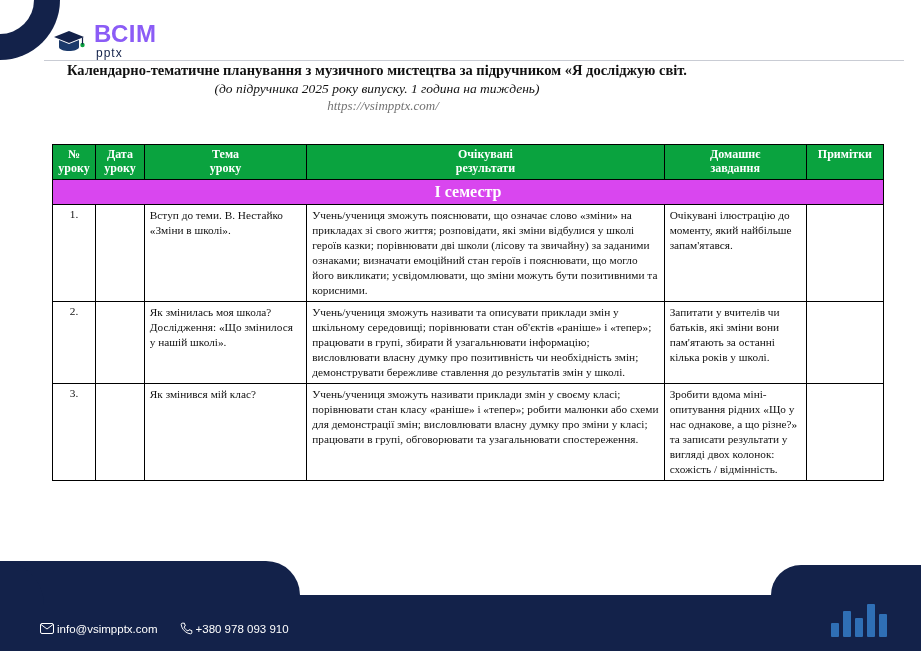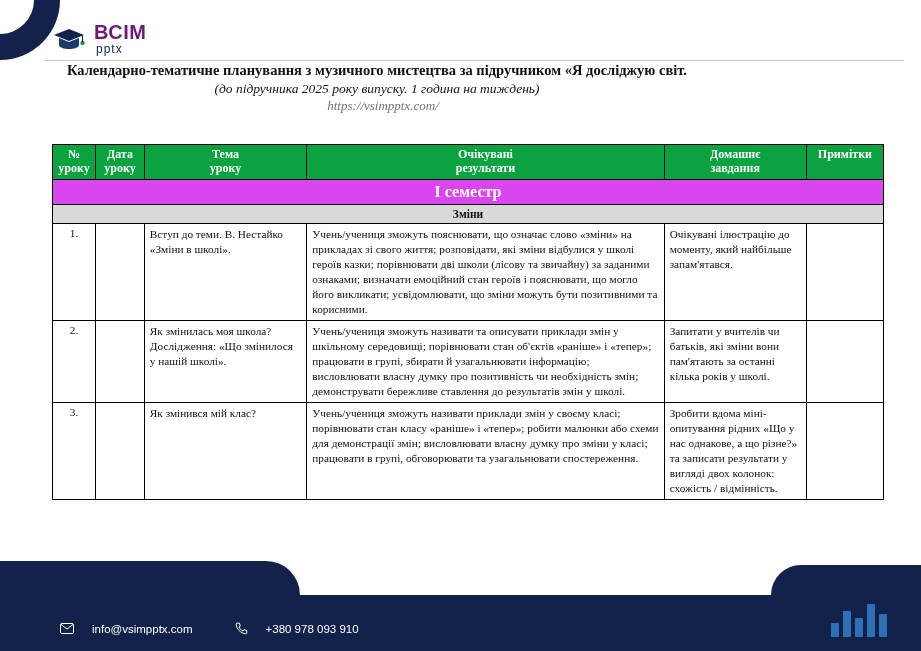--- a/index.html
+++ b/index.html
@@ -55,22 +55,22 @@
     position: absolute;
     left: 52px; top: 22px;
     display: flex; align-items: center; gap: 8px;
   }
   .logo-cap { width: 34px; height: 26px; position: relative; }
   .logo-cap svg { display:block; }
   .logo-text { line-height: 1; }
   .logo-main {
     font-family: "Liberation Sans", sans-serif;
     font-weight: bold;
-    font-size: 20px;
-    color: #701a75;
+    font-size: 24px;
+    color: #8b5cf6;
     letter-spacing: 0.5px;
     text-align: right;
   }
   .logo-sub {
     font-family: Liberation Sans, sans-serif;
     font-size: 12px;
     color: #13224a;
     letter-spacing: 1px;
     margin-top: 1px;
     padding-left: 2px;
@@ -160,21 +160,21 @@
 
   
   .footer-contacts {
     position: absolute;
     left: 40px; bottom: 16px;
     display: flex; align-items: center; gap: 22px;
     color: #ffffff;
     font-family: "Liberation Sans", sans-serif;
     font-size: 11.5px;
   }
-  .fc-item { display: flex; align-items: center; gap: 18px; margin-left: 20px; }
+  .fc-item { display: flex; align-items: center; gap: 3px; }
   .fc-item svg { display:block; }
   .equalizer {
     position: absolute;
     right: 34px; bottom: 14px;
     display: flex; align-items: flex-end; gap: 4px;
     height: 36px;
   }
   .eq-bar { width: 8px; background: #2f6fb5; border-radius: 1px; }
 </style>
 </head>
@@ -230,23 +230,20 @@
           <div>завдання</div>
       </th>
       <th style="width:76px">
         <div>Примітки</div>
       </th>
     </tr>
   </thead>
   <tbody>
     <tr>
       <td class="band-green" colspan="6">І семестр</td>
-    </tr>
-    <tr>
-      <td class="band-grey" colspan="6">Зміни</td>
     </tr>
 
     <tr>
       <td class="num">1.</td>
       <td class="date"></td>
       <td class="topic">Вступ до теми. В. Нестайко «Зміни в школі».</td>
       <td class="res">Учень/учениця зможуть пояснювати, що означає слово «зміни» на прикладах зі свого життя; розповідати, які зміни відбулися у школі героїв казки; порівнювати дві школи (лісову та звичайну) за заданими ознаками; визначати емоційний стан героїв і пояснювати, що могло його викликати; усвідомлювати, що зміни можуть бути позитивними та корисними.</td>
       <td class="hw">Очікувані ілюстрацію до моменту, який найбільше запам'ятався.</td>
       <td class="note"></td>
     </tr>

